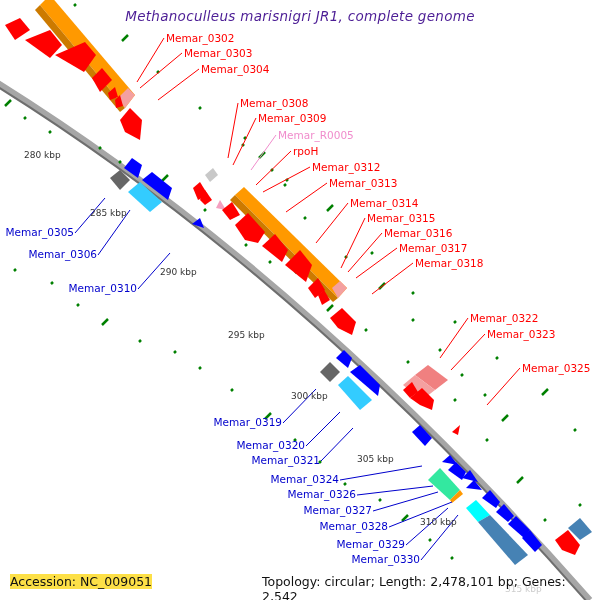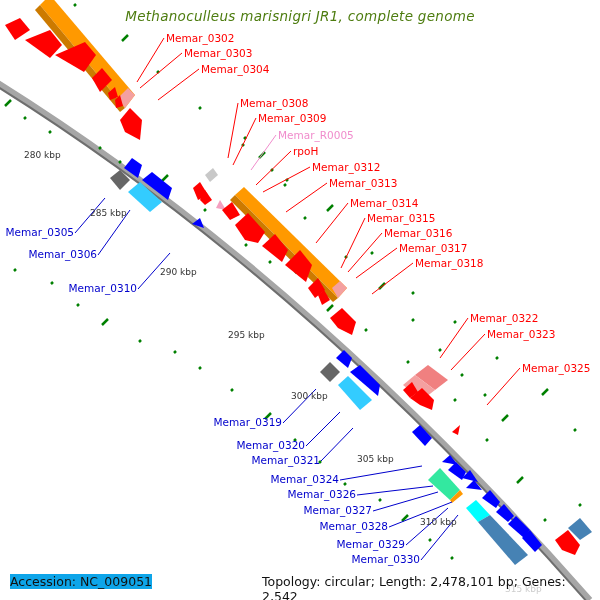--- a/index.html
+++ b/index.html
@@ -1,19 +1,19 @@
 <!DOCTYPE html>
 <html><head>
 <meta charset="utf-8">
 <style>
   html, body { margin:0; padding:0; background:#ffffff; }
   body { width:600px; height:600px; overflow:hidden; position:relative; font-family:"DejaVu Sans", sans-serif; }
   #map { position:absolute; left:0; top:0; }
-  .title { position:absolute; left:0; top:8px; width:600px; text-align:center; font-style:italic; font-size:13.5px; color:#4d7c0f; letter-spacing:0.3px; }
-  .footer-left { position:absolute; left:10px; top:574px; font-size:12.5px; color:#111; background:#0ea5e9; }
+  .title { position:absolute; left:0; top:8px; width:600px; text-align:center; font-style:italic; font-size:13.5px; color:#4c1d95; letter-spacing:0.3px; }
+  .footer-left { position:absolute; left:10px; top:574px; font-size:12.5px; color:#111; background:#fde047; }
   .footer-right { position:absolute; left:262px; top:574px; font-size:12.5px; color:#111; }
   .lbl { font-family:"DejaVu Sans", sans-serif; font-size:10.5px; }
   .kbp { font-family:"DejaVu Sans", sans-serif; font-size:9px; fill:#333; }
 </style>
 </head>
 <body>
 
 <svg id="map" width="600" height="600" viewBox="0 0 600 600">
   <defs>
     <linearGradient id="gGrey" x1="0" y1="0" x2="1" y2="1">

